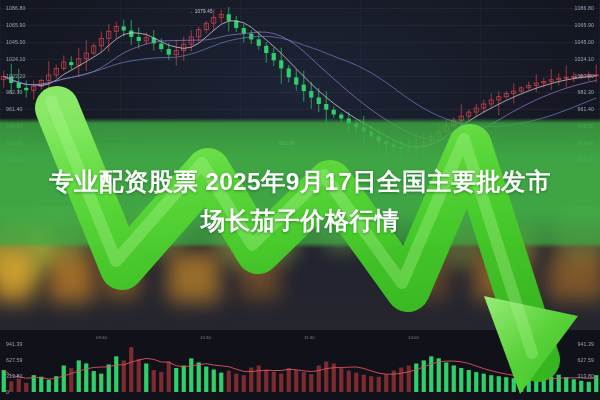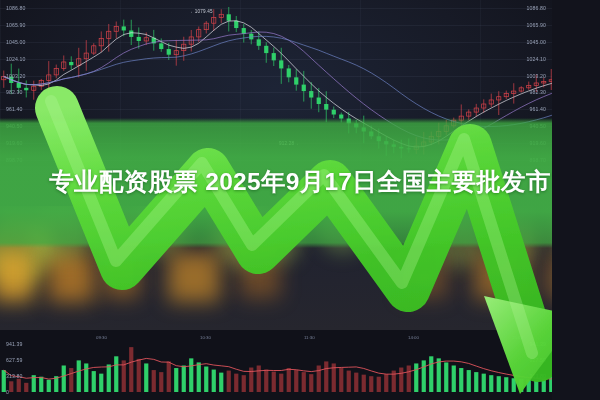--- a/index.html
+++ b/index.html
@@ -1,21 +1,21 @@
 <!DOCTYPE html>
 <html><head>
 <meta charset="utf-8">
 <style>
   * { margin:0; padding:0; box-sizing:border-box; }
   html,body { width:600px; height:400px; overflow:hidden; background:#12131c; }
   body { font-family:"Liberation Sans","DejaVu Sans",sans-serif; }
 
   #stage {
     position:relative;
-    width:552px; height:400px;
+    width:600px; height:400px;
     overflow:hidden;
     background:#14151f;
   }
 
   
   .chart-bg {
     position:absolute; inset:0;
     background:
       radial-gradient(ellipse 70% 55% at 50% 22%, #1d2436 0%, #171a26 55%, #101119 100%),
       #101119;
@@ -480,15 +480,16 @@
 
         <polygon points="484,296 578,316 520,394" fill="url(#agrad2)"></polygon>
 
         <polyline points="57,108 122,268 208,170 258,252 330,182 408,290 470,146 538,360" fill="none" stroke="rgba(190,255,160,0.30)" stroke-width="12" stroke-linecap="round" stroke-linejoin="round" transform="translate(-6,-7)"></polyline>
       </g>
     </svg>
   </div>
 
   <div class="title-block">
     <div class="title-line">专业配资股票 2025年9月17日全国主要批发市</div>
+    <div class="title-line">场长茄子价格行情</div>
   </div>
 
 </div>
 
 </body></html>

